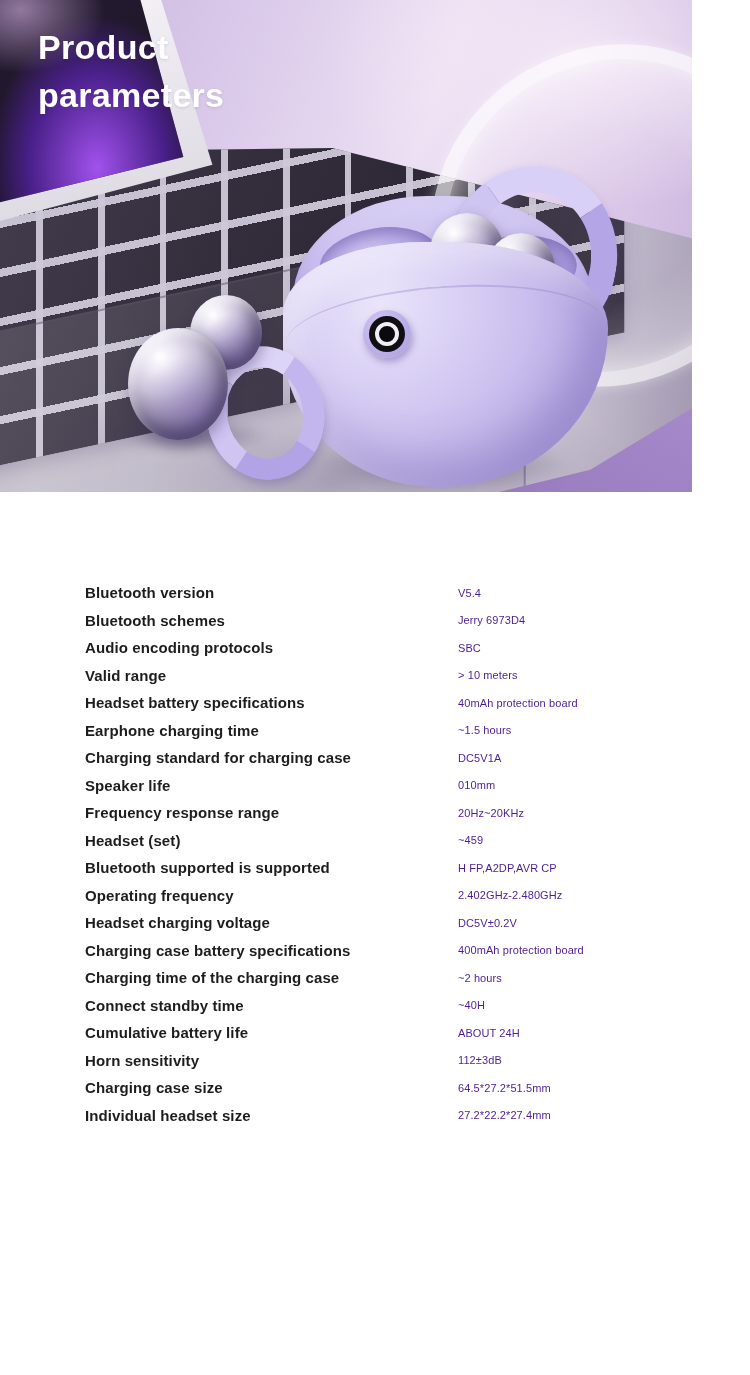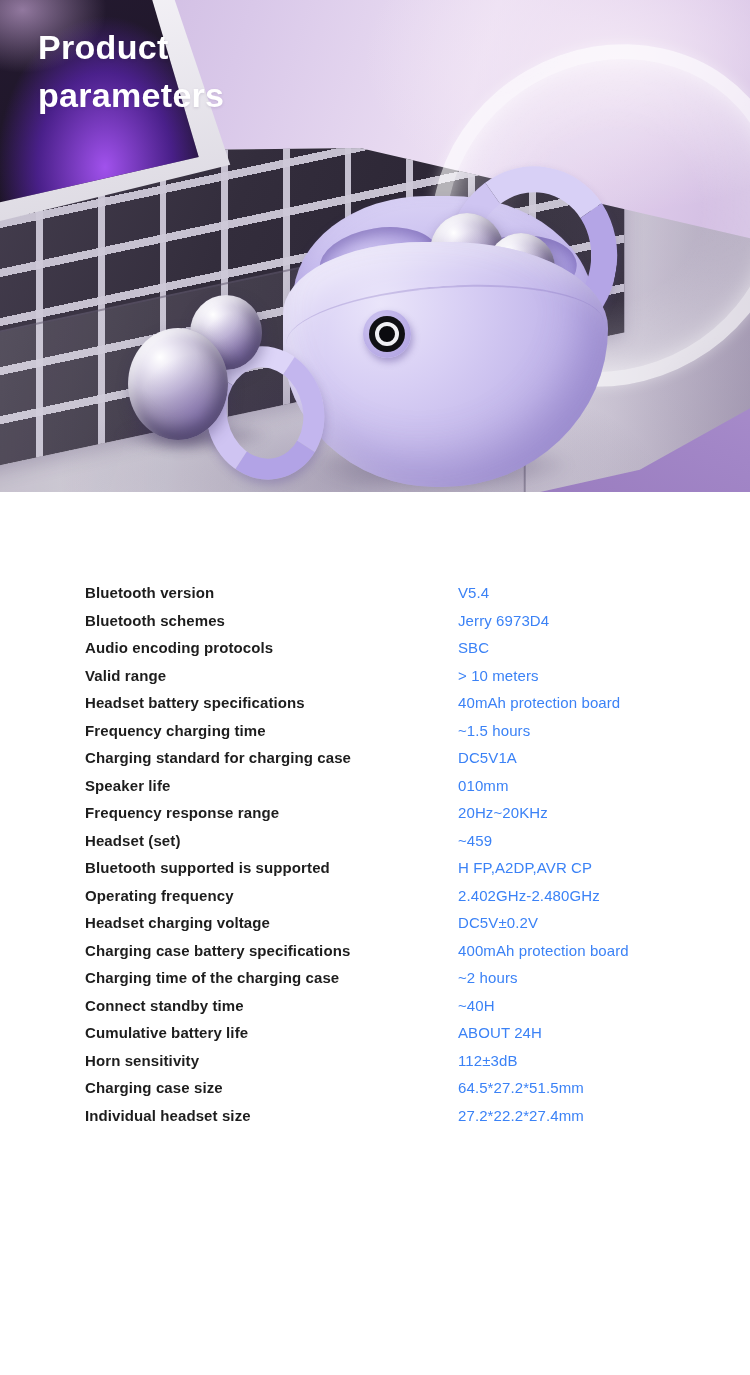--- a/index.html
+++ b/index.html
@@ -2,21 +2,21 @@
 <html><head>
 <meta charset="utf-8">
 <style>
   html,body{margin:0;padding:0;}
   .page{
     position:relative;width:750px;height:1375px;background:#ffffff;
     overflow:hidden;font-family:"Liberation Sans",sans-serif;
   }
   
   .hero{
-    position:absolute;left:0;top:0;width:750px;height:492px;overflow:hidden;
+    position:absolute;left:0;top:0;width:692px;height:492px;overflow:hidden;
     background:
       radial-gradient(ellipse 360px 220px at 82% 12%, rgba(244,233,246,.9) 0%, rgba(244,233,246,0) 70%),
       linear-gradient(108deg,#c8b3dd 0%,#d9c8e9 28%,#ecdff3 55%,#d9c4e7 78%,#c3abd8 100%);
   }
   
   .surface-purple{
     position:absolute;inset:0;
     clip-path:polygon(100% 74%,100% 100%,64% 100%,86.4% 93.9%);
     background:linear-gradient(205deg,#c2a9dc 0%,#a habit 0) ;
   }
@@ -161,21 +161,21 @@
   
   .hero-title{
     position:absolute;left:38px;top:24px;color:#ffffff;
     font-size:34px;font-weight:800;line-height:1.4;letter-spacing:.3px;
     text-shadow:0 1px 3px rgba(60,40,90,.15);
   }
   
   .specs{position:absolute;left:0;top:492px;width:750px;padding-top:87px;}
   .spec-row{display:flex;align-items:center;height:27.5px;margin-left:85px;}
   .spec-label{width:373px;font-size:15px;font-weight:700;color:#1d1d1d;letter-spacing:.1px;}
-  .spec-value{font-size:15px;color:#3b82f6;letter-spacing:.1px;text-align:center;}
+  .spec-value{font-size:11px;color:#4c1d95;letter-spacing:.1px;text-align:center;}
 </style>
 </head>
 <body>
 
 <div class="page">
 
   <div class="hero">
     <div class="surface-purple"></div>
 
     <div class="deck-clip">
@@ -240,21 +240,21 @@
       </div>
     <div class="spec-row">
         <span class="spec-label">Valid range</span>
         <span class="spec-value">&gt; 10 meters</span>
       </div>
     <div class="spec-row">
         <span class="spec-label">Headset battery specifications</span>
         <span class="spec-value">40mAh protection board</span>
       </div>
     <div class="spec-row">
-        <span class="spec-label">Frequency charging time</span>
+        <span class="spec-label">Earphone charging time</span>
         <span class="spec-value">~1.5 hours</span>
       </div>
     <div class="spec-row">
         <span class="spec-label">Charging standard for charging case</span>
         <span class="spec-value">DC5V1A</span>
       </div>
     <div class="spec-row">
         <span class="spec-label">Speaker life</span>
         <span class="spec-value">010mm</span>
       </div>

